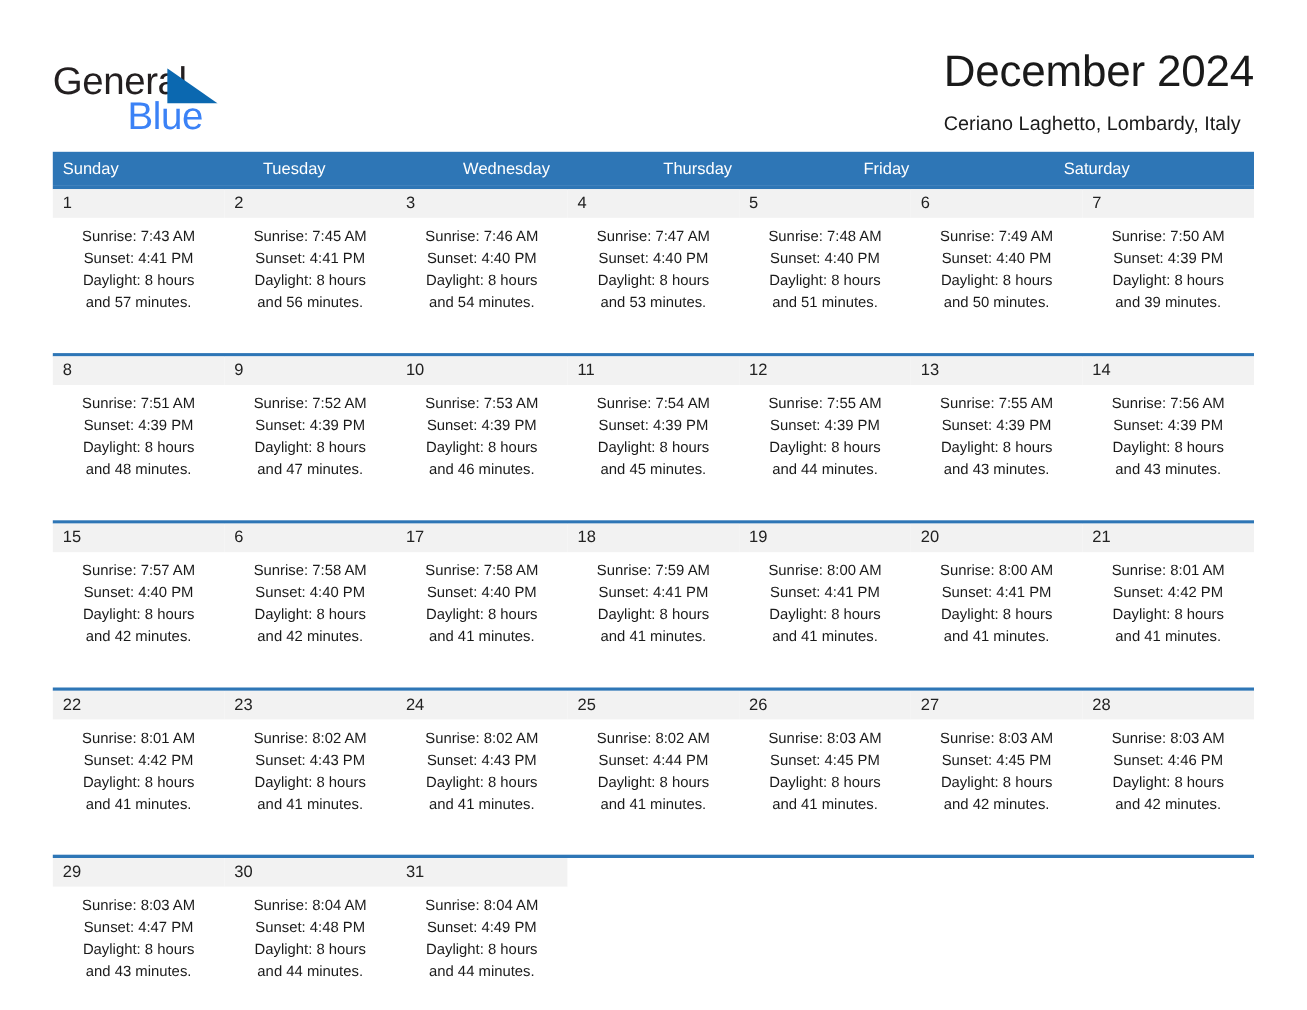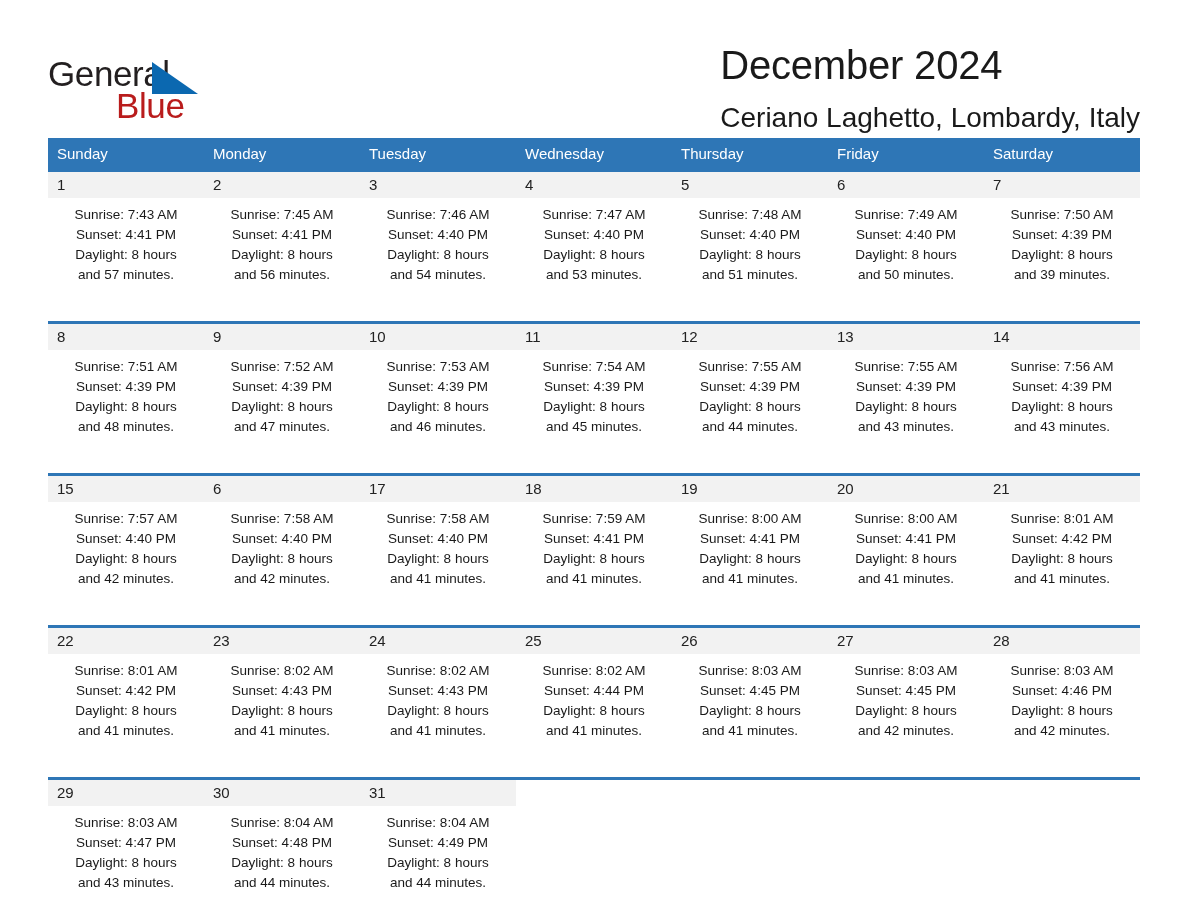--- a/index.html
+++ b/index.html
@@ -45,21 +45,21 @@
     color: #231f20;
     letter-spacing: -0.4px;
     font-weight: 400;
     position: absolute;
     left: 0;
     top: 12px;
     font-family: "Liberation Sans", sans-serif;
   }
   .logo-blue {
     font-size: 35px;
-    color: #b91c1c;
+    color: #3b82f6;
     letter-spacing: -0.4px;
     font-weight: 400;
     position: absolute;
     left: 68px;
     top: 44px;
     font-family: "Liberation Sans", sans-serif;
     text-align: center;
   }
   .logo-triangle {
     position: absolute;
@@ -74,21 +74,21 @@
   }
   .cal-title {
     font-size: 40px;
     font-weight: 400;
     color: #1a1a1a;
     line-height: 1.05;
     letter-spacing: -0.2px;
     white-space: nowrap;
   }
   .cal-subtitle {
-    font-size: 28px;
+    font-size: 18px;
     font-weight: 400;
     color: #1a1a1a;
     margin-top: 16px;
     white-space: nowrap;
   }
 
   
   .calendar {
     margin: 26px 48px 0 48px;
     width: 1092px;
@@ -171,21 +171,20 @@
       <div class="cal-title">December 2024</div>
       <div class="cal-subtitle">Ceriano Laghetto, Lombardy, Italy</div>
     </div>
 
   </div>
 
   <div class="calendar">
 
     <div class="dow-row">
       <div class="dow-cell">Sunday</div>
-      <div class="dow-cell">Monday</div>
       <div class="dow-cell">Tuesday</div>
       <div class="dow-cell">Wednesday</div>
       <div class="dow-cell">Thursday</div>
       <div class="dow-cell">Friday</div>
       <div class="dow-cell">Saturday</div>
     </div>
 
     <div id="weeks-container">
         <div class="week">
           <div class="week-daynums">

